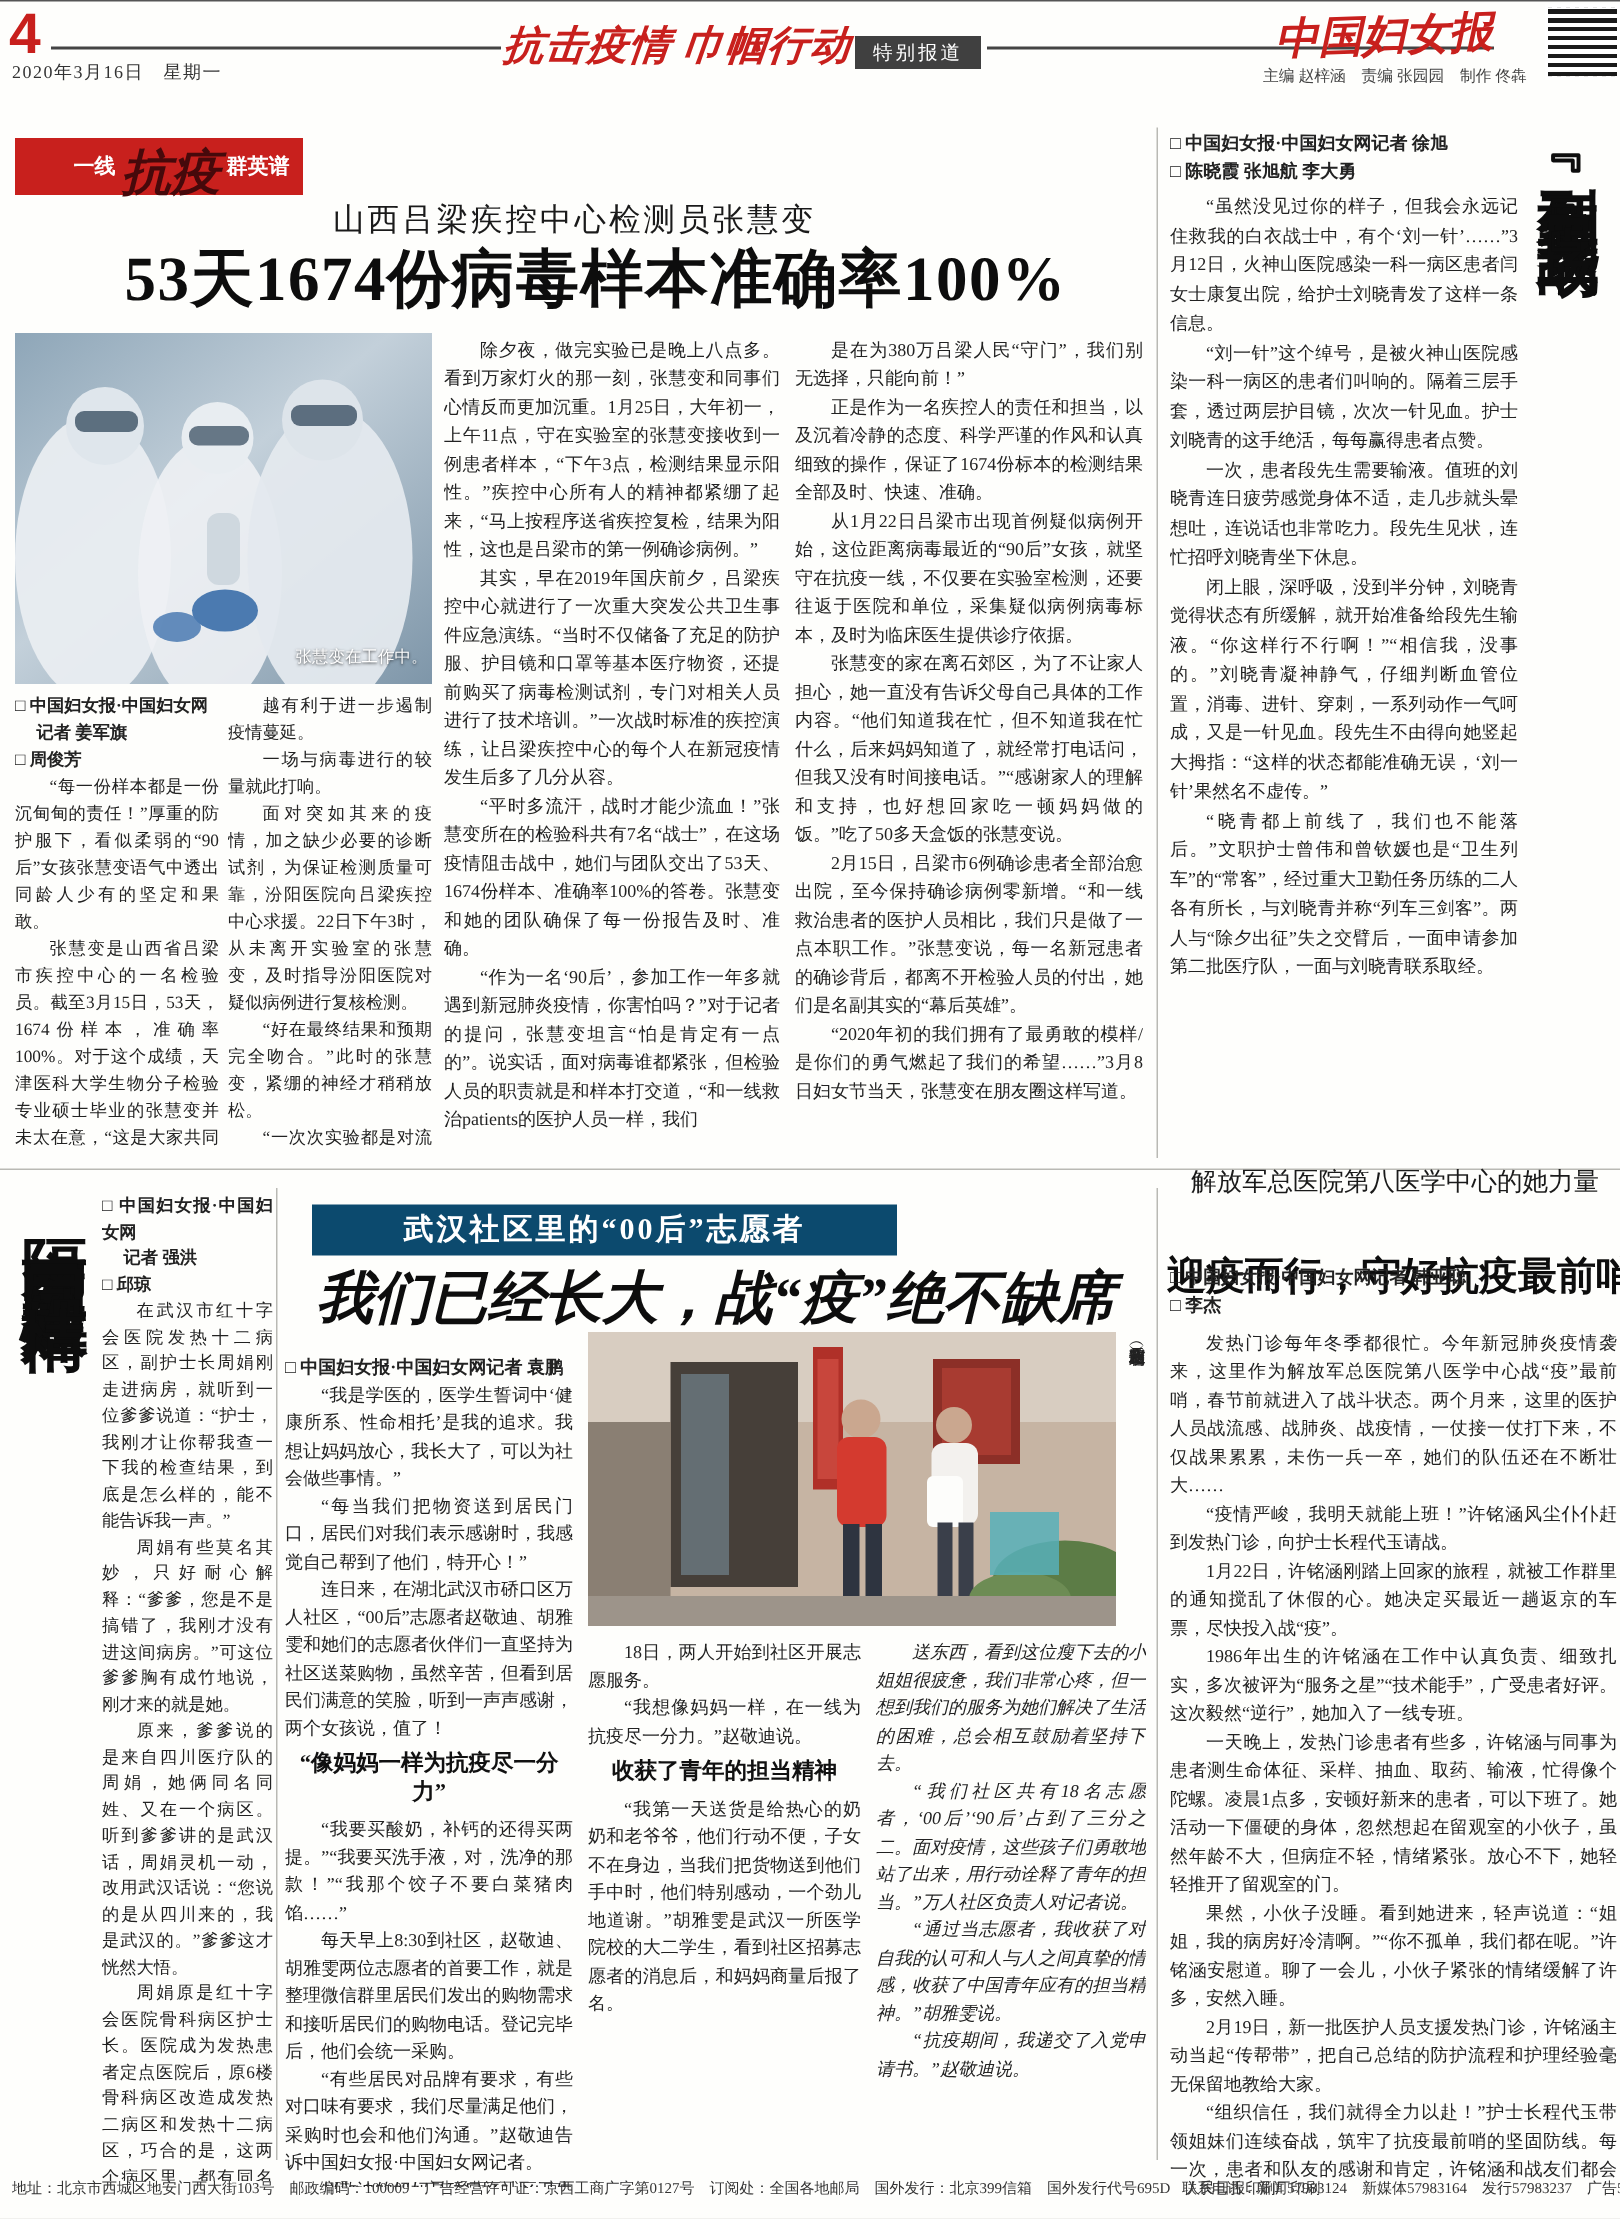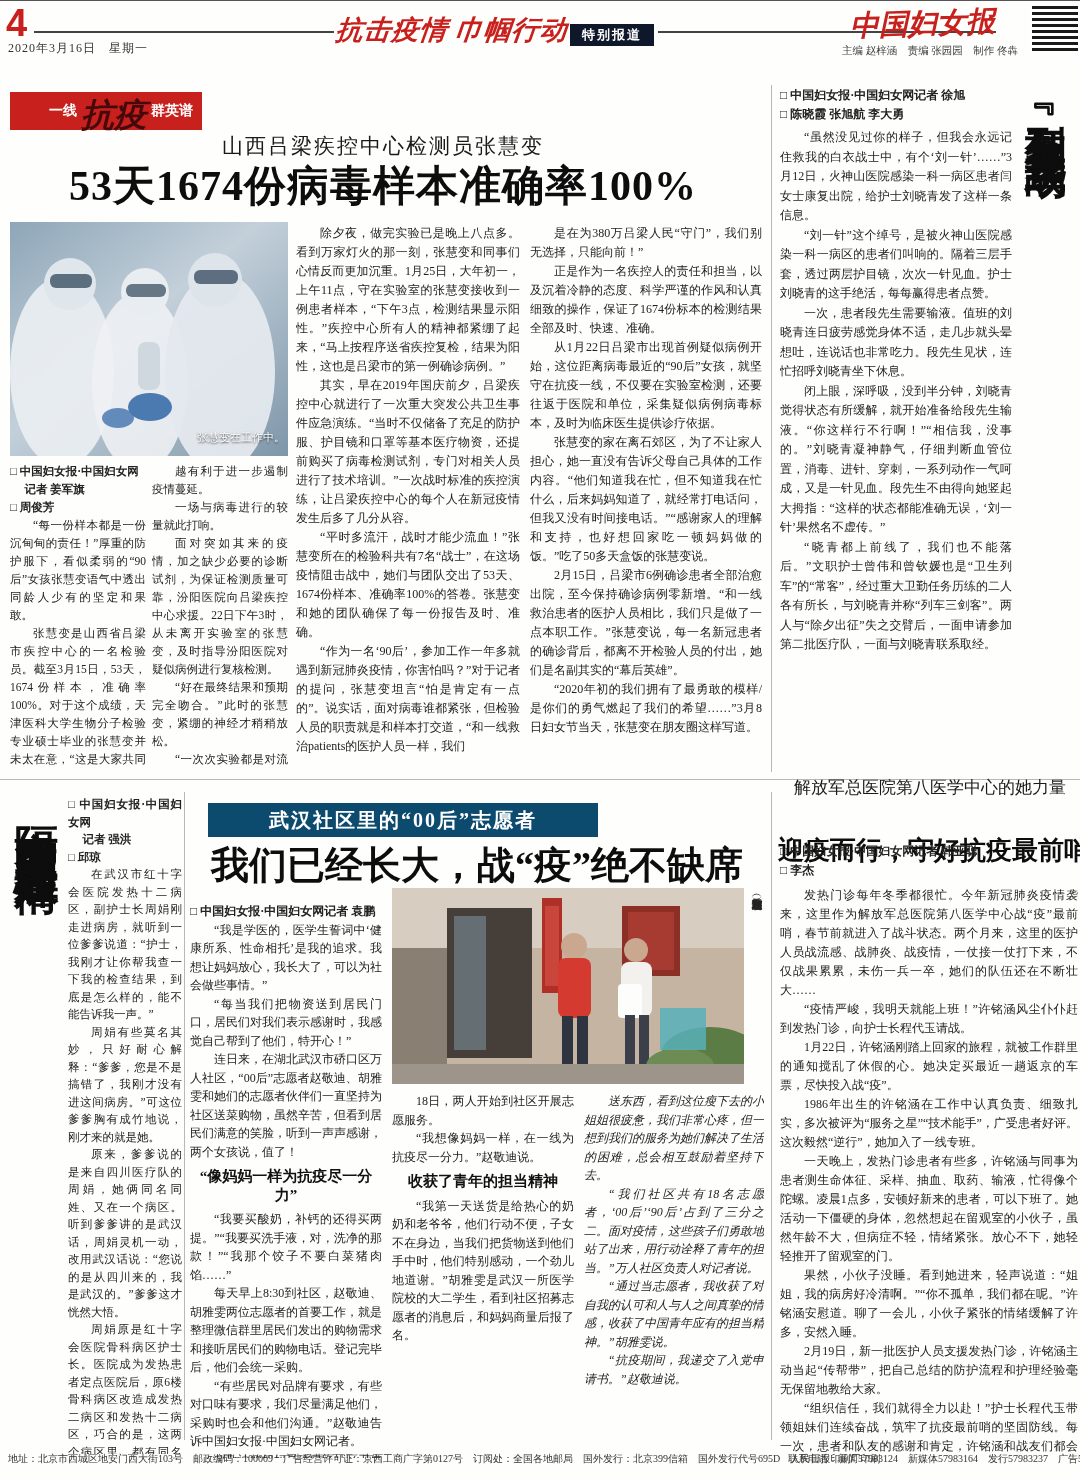--- a/index.html
+++ b/index.html
@@ -11,59 +11,59 @@
   .para{margin:0;text-indent:2em;}
   .byline .para{text-indent:0;font-weight:bold;}
   .bodycol{text-align:justify;overflow:hidden;}
   
   #page-num{left:6px;top:2px;font-size:38px;font-weight:bold;color:#c8201d;font-family:"Liberation Sans",sans-serif;}
   #page-date{left:8px;top:40px;font-size:12px;color:#333;letter-spacing:1px;}
   #hdr-rule-l{left:34px;top:31px;width:300px;height:2px;}
   #hdr-rule-r{left:658px;top:31px;width:338px;height:2px;}
   #banner-title{left:336px;top:12px;width:230px;font-size:27px;font-weight:bold;font-style:italic;
     color:#c8201d;letter-spacing:1px;white-space:nowrap;transform:skewX(-6deg);}
-  #banner-badge{left:570px;top:24px;width:84px;height:22px;background:#0f172a;color:#fff;
-    font-size:13px;font-weight:bold;text-align:center;line-height:22px;letter-spacing:2px;}
+  #banner-badge{left:570px;top:24px;width:84px;height:22px;background:#404040;color:#fff;
+    font-size:13px;font-weight:normal;text-align:center;line-height:22px;letter-spacing:2px;}
   #masthead{left:850px;top:4px;width:160px;font-size:29px;font-weight:bold;font-style:italic;
     color:#c8201d;white-space:nowrap;transform:rotate(-2deg);}
   #credits{left:842px;top:44px;width:185px;font-size:10.5px;color:#444;white-space:nowrap;}
   #qr{left:1032px;top:5px;width:46px;height:46px;background:
       repeating-linear-gradient(0deg,#1a1a1a 0 3px,#fff 3px 6px),
       repeating-linear-gradient(90deg,#1a1a1a 0 3px,rgba(255,255,255,.6) 3px 6px);
       outline:2px solid #fff;}
   
   #main-badge{left:10px;top:92px;width:162px;height:38px;background:#c8201d;display:flex;
     align-items:center;justify-content:center;gap:4px;padding-left:30px;}
   #main-badge .side{color:#fff;font-size:14px;font-weight:bold;}
   #main-badge .script{color:#46090b;font-size:33px;font-weight:bold;font-style:italic;
     line-height:30px;position:relative;top:4px;font-family:"DejaVu Serif",serif;}
   #main-kicker{left:0;top:132px;width:766px;text-align:center;font-size:21px;color:#1a1a1a;letter-spacing:2px;}
   #main-headline{left:0;top:158px;width:766px;text-align:center;font-size:42px;font-weight:bold;
-    color:#0d0d0d;white-space:nowrap;letter-spacing:1px;}
+    color:#0d0d0d;white-space:nowrap;letter-spacing:1px;padding-left:14px;}
   #main-photo{left:10px;top:222px;width:278px;height:234px;}
   #main-photo-caption{left:150px;top:430px;width:135px;color:#fff;font-size:11px;text-align:right;
     text-shadow:0 1px 2px rgba(0,0,0,.8);}
   #main-col1{left:10px;top:462px;width:136px;height:308px;font-size:11.5px;line-height:18px;}
   #main-col2{left:152px;top:462px;width:136px;height:308px;font-size:11.5px;line-height:18px;}
   #main-col3{left:296px;top:224px;width:224px;height:548px;font-size:12px;line-height:19px;}
   #main-col4{left:530px;top:224px;width:232px;height:548px;font-size:12px;line-height:19px;}
   
   #train-byline{left:780px;top:86px;width:232px;font-size:12px;line-height:19px;}
   #train-body{left:780px;top:128px;width:232px;height:636px;font-size:12px;line-height:19.5px;}
   #train-headline{left:1016px;top:90px;width:60px;height:672px;writing-mode:vertical-rl;
     font-size:41px;font-weight:bold;color:#0d0d0d;letter-spacing:3px;line-height:60px;}
   
   #sis-headline{left:8px;top:792px;width:56px;height:664px;writing-mode:vertical-rl;
     font-size:44px;font-weight:bold;color:#0d0d0d;letter-spacing:4px;line-height:56px;}
   #sis-col{left:68px;top:796px;width:114px;height:658px;font-size:11.5px;line-height:17.5px;}
   
   #vol-banner{left:208px;top:803px;width:390px;height:34px;background:#0c4a6e;color:#fff;
     font-size:20px;font-weight:bold;text-align:center;line-height:34px;letter-spacing:2px;}
   #vol-headline{left:188px;top:840px;width:578px;text-align:center;font-size:38px;font-weight:bold;
-    color:#0d0d0d;white-space:nowrap;}
+    color:#0d0d0d;white-space:nowrap;font-style:italic;}
   #vol-col1{left:190px;top:902px;width:192px;height:556px;font-size:12px;line-height:18.5px;}
   #vol-photo{left:392px;top:888px;width:352px;height:196px;}
   #vol-photo-caption{left:746px;top:890px;width:18px;height:192px;writing-mode:vertical-rl;
     font-size:11px;color:#222;}
   #vol-col2{left:392px;top:1092px;width:182px;height:366px;font-size:12px;line-height:18.5px;}
   #vol-col3{left:584px;top:1092px;width:180px;height:366px;font-size:12px;line-height:18.5px;font-style:italic;}
   .subhead{font-weight:bold;font-size:15px;text-align:center;margin:6px 0;color:#111;}
   
   #pla-kicker{left:780px;top:776px;width:300px;text-align:center;font-size:17px;color:#1a1a1a;}
   #pla-headline{left:778px;top:833px;width:302px;text-align:center;font-size:26px;font-weight:bold;

